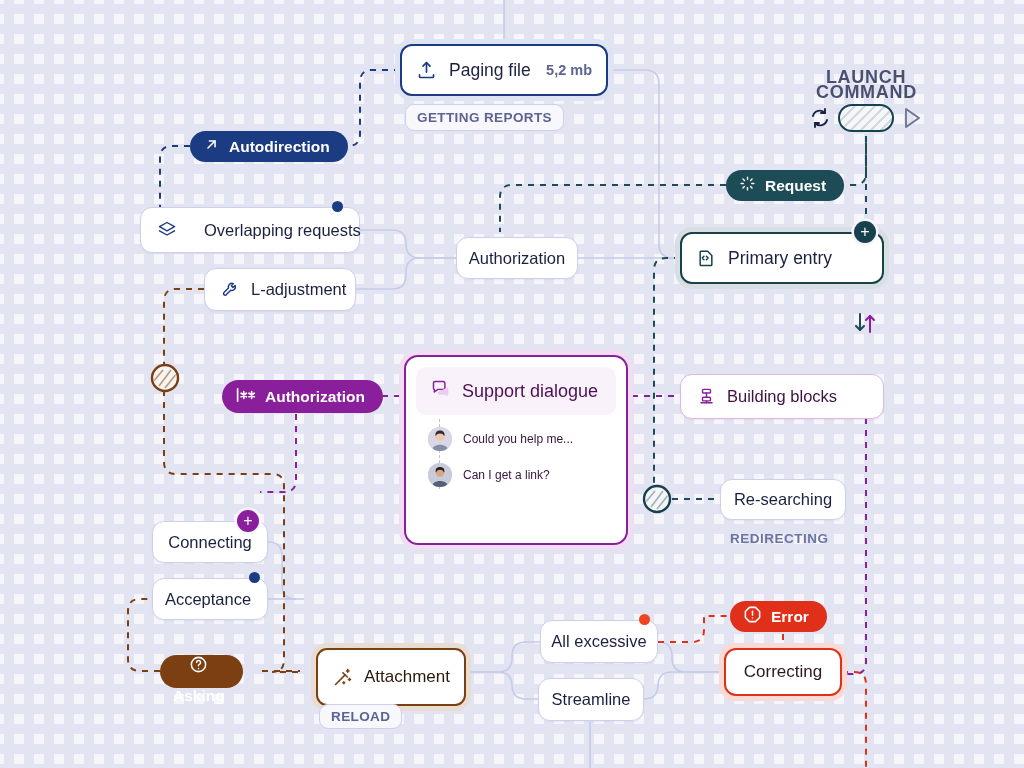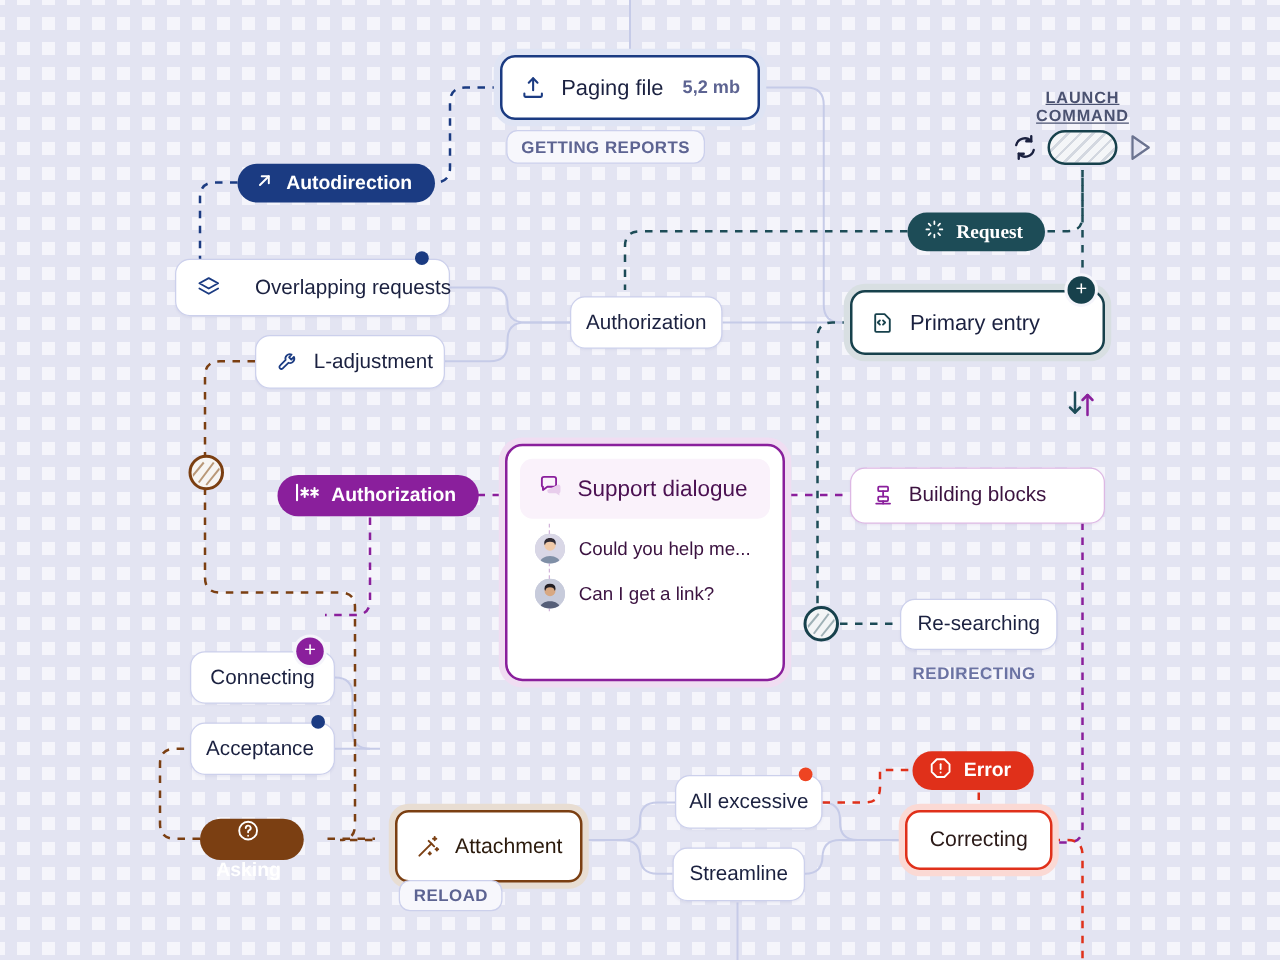--- a/index.html
+++ b/index.html
@@ -176,21 +176,21 @@
     border-radius: 10px;
     font-size: 18px;
     color: #4b1152;
   }
   .sd-rows { padding: 6px 0 10px 0; position: relative; }
   .sd-row {
     display: flex;
     align-items: center;
     gap: 11px;
     padding: 6px 16px 6px 22px;
-    font-size: 15px;
+    font-size: 12px;
     color: #3b1240;
     white-space: nowrap;
   }
   .sd-avatar {
     width: 24px; height: 24px;
     border-radius: 50%;
     flex: 0 0 auto;
     overflow: hidden;
     position: relative;
     background: #c9c9de;
@@ -208,25 +208,24 @@
     font-size: 15.5px;
     color: #8a1f9c;
     font-weight: 600;
   }
 
   
   #launch-label {
     position: absolute;
     text-align: center;
     color: #4a5170;
-    font-size: 13px;
+    font-size: 18px;
     font-weight: 600;
     letter-spacing: .7px;
     line-height: 15px;
-    text-decoration: underline;
   }
   #launch-pill {
     position: absolute;
     box-sizing: border-box;
     border: 2.5px solid #17414c;
     border-radius: 999px;
     background-color: #eef0f4;
     background-image: repeating-linear-gradient(
       -45deg, #d3d8e0 0 2px, #f4f6f8 2px 7px);
   }
@@ -370,21 +369,21 @@
         <path d="M15.5 4.5a4.5 4.5 0 0 0-6 5.6L4 15.6a2 2 0 1 0 2.8 2.8l5.5-5.5a4.5 4.5 0 0 0 5.6-6l-2.7 2.7-2.2-2.2z"></path>
       </svg>
     </span>
     <span>L-adjustment</span>
   </div>
 
   <div class="node n-plain" style="left:456px; top:237px; width:122px; height:42px; justify-content:center;">
     <span>Authorization</span>
   </div>
 
-  <div class="pill pill-teal" style="left:726px; top:170px; height:31px;font-family:Liberation Serif, serif;">
+  <div class="pill pill-teal" style="left:726px; top:170px; height:31px;">
     <span class="ico">
       <svg width="17" height="17" viewBox="0 0 24 24" stroke="#ffffff" stroke-width="2" stroke-linecap="round">
         <path d="M12 3v3M12 18v3M3 12h3M18 12h3M5.6 5.6l2.1 2.1M16.3 16.3l2.1 2.1M18.4 5.6l-2.1 2.1M7.7 16.3l-2.1 2.1"></path>
       </svg>
     </span>
     <span>Request</span>
   </div>
 
   <div class="node n-teal" style="left:680px; top:232px; width:204px; height:52px;">
     <span class="ico" style="margin-right:12px;">

